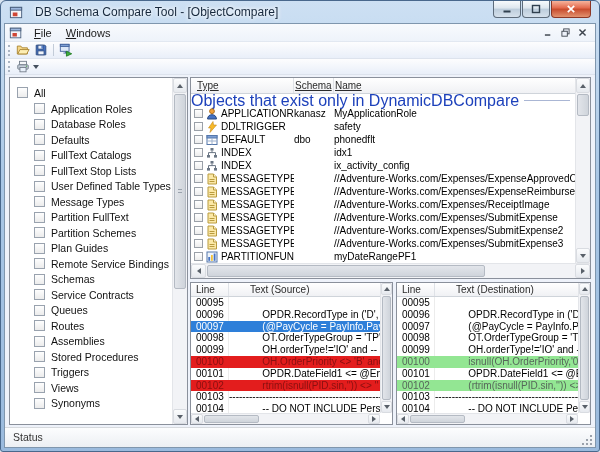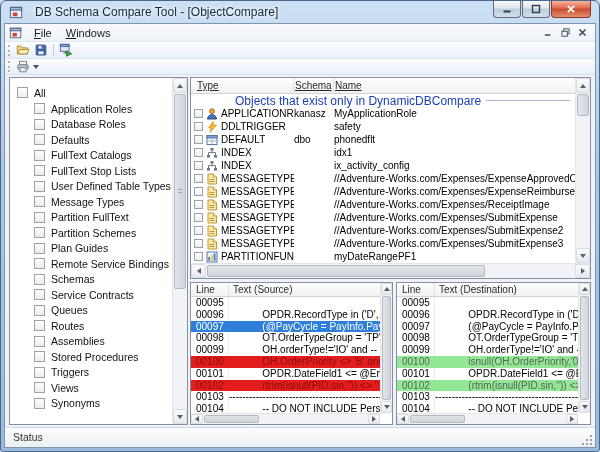--- a/index.html
+++ b/index.html
@@ -82,37 +82,37 @@
     background:repeating-linear-gradient(#9aa2ad 0 1px,transparent 1px 3px);}
 
   
   .obj-head{position:absolute;left:0;top:0;right:15px;height:16px;display:flex;font-size:10px;color:#2b2b2b;
     background:linear-gradient(#ffffff,#f0f1f4);border-bottom:1px solid #cfd4da;text-decoration:underline;}
   .oh{line-height:15px;border-right:1px solid #dfe2e7;overflow:hidden;white-space:nowrap;}
   .oh-type{width:103px;padding-left:6px;}
   .oh-schema{width:40px;padding-left:1px;}
   .oh-name{flex:1;padding-left:1px;border-right:none;}
   .obj-body{position:absolute;left:0;top:16px;right:15px;bottom:15px;overflow:hidden;}
-  .group-row{display:flex;align-items:center;height:13px;padding-left:0;font-size:12px;color:#1d41bb;white-space:nowrap;margin-left:44px;}
+  .group-row{display:flex;align-items:center;height:13px;padding-left:0;font-size:16px;color:#1d41bb;white-space:nowrap;}
   .g-line{flex:1;height:1px;background:#aab6d4;margin:0 5px 0 5px;}
   .t-row{display:flex;align-items:center;height:13px;font-size:10px;color:#000;}
   .t-cb{width:9px;height:9px;flex:none;margin:0 3px 0 3px;border:1px solid #9aa0a8;
     background:linear-gradient(#fff,#ededed);}
   .t-icon{width:12px;height:12px;flex:none;margin-right:3px;}
   .t-icon svg{width:12px;height:12px;display:block;}
   .t-type{width:73px;flex:none;overflow:hidden;white-space:nowrap;}
   .t-schema{width:40px;flex:none;overflow:hidden;white-space:nowrap;}
   .t-name{flex:1;overflow:hidden;white-space:nowrap;}
   .obj-v{top:0;bottom:15px;} .obj-h{height:15px;right:0;}
   .obj-v-thumb{top:16px;height:22px;}
   .obj-h-thumb{left:16px;width:278px;}
 
   
   .grid-head{position:absolute;left:0;top:0;right:12px;height:14px;display:flex;font-size:10px;color:#2b2b2b;
-    background:linear-gradient(#ffffff,#f0f1f4);border-bottom:1px solid #cfd4da;}
+    background:linear-gradient(#ffffff,#f0f1f4);border-bottom:1px solid #cfd4da;gap:17px;}
   .gh-line{width:38px;padding-left:5px;border-right:1px solid #dfe2e7;line-height:13px;}
   .gh-text{flex:1;padding-left:4px;line-height:13px;overflow:hidden;white-space:nowrap;}
   .code-body{position:absolute;left:0;top:14px;right:12px;bottom:11px;overflow:hidden;background:#fff;}
   .code-row{display:flex;height:11.8px;line-height:11.8px;font-size:10px;color:#000;white-space:pre;}
   .code-line{width:38px;flex:none;padding-left:5px;border-right:1px solid #ececec;}
   .code-text{flex:1;overflow:hidden;}
   .code-row.sel{background:#2e7fd9;color:#fff;}
   .code-row.sel .code-line{border-right-color:#2e7fd9;}
   .code-row.del{background:#e31d1d;color:#8a1010;}
   .code-row.del .code-line{border-right-color:#e31d1d;}

